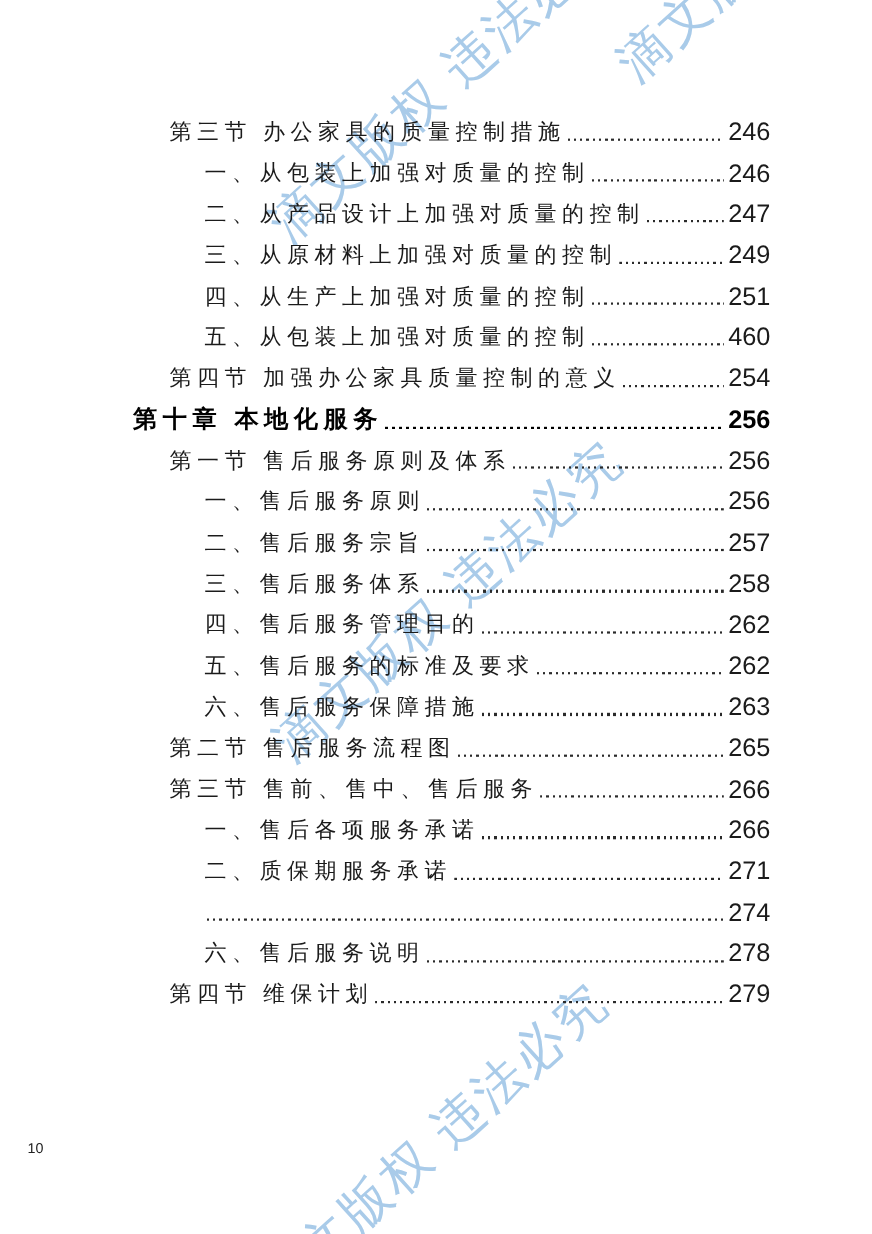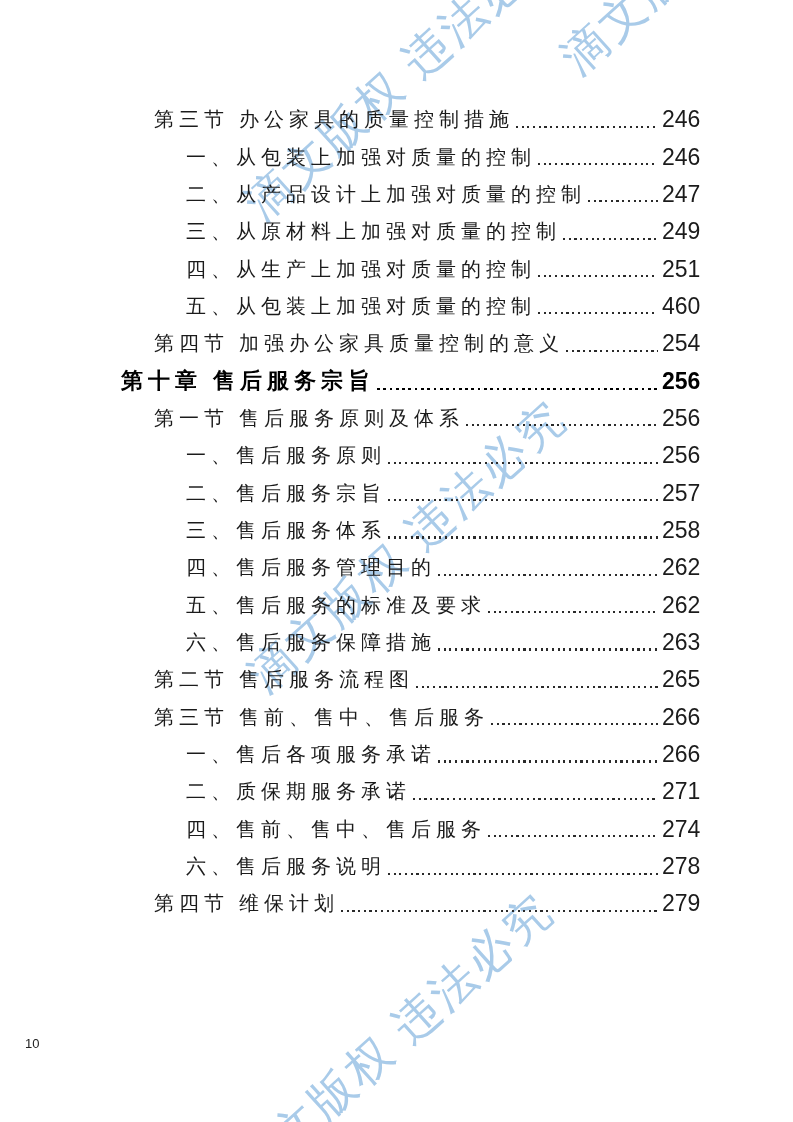--- a/index.html
+++ b/index.html
@@ -139,21 +139,21 @@
     <span class="title">五、从包装上加强对质量的控制</span>
     <span class="leader"></span>
     <span class="pg">460</span>
   </div>
       <div class="row lvl2">
     <span class="title">第四节 加强办公家具质量控制的意义</span>
     <span class="leader"></span>
     <span class="pg">254</span>
   </div>
       <div class="row lvl1">
-    <span class="title">第十章 售后服务宗旨</span>
+    <span class="title">第十章 本地化服务</span>
     <span class="leader"></span>
     <span class="pg">256</span>
   </div>
       <div class="row lvl2">
     <span class="title">第一节 售后服务原则及体系</span>
     <span class="leader"></span>
     <span class="pg">256</span>
   </div>
       <div class="row lvl3">
     <span class="title">一、售后服务原则</span>
@@ -199,21 +199,20 @@
     <span class="title">一、售后各项服务承诺</span>
     <span class="leader"></span>
     <span class="pg">266</span>
   </div>
       <div class="row lvl3">
     <span class="title">二、质保期服务承诺</span>
     <span class="leader"></span>
     <span class="pg">271</span>
   </div>
       <div class="row lvl3">
-    <span class="title">四、售前、售中、售后服务</span>
     <span class="leader"></span>
     <span class="pg">274</span>
   </div>
       <div class="row lvl3">
     <span class="title">六、售后服务说明</span>
     <span class="leader"></span>
     <span class="pg">278</span>
   </div>
       <div class="row lvl2">
     <span class="title">第四节 维保计划</span>

